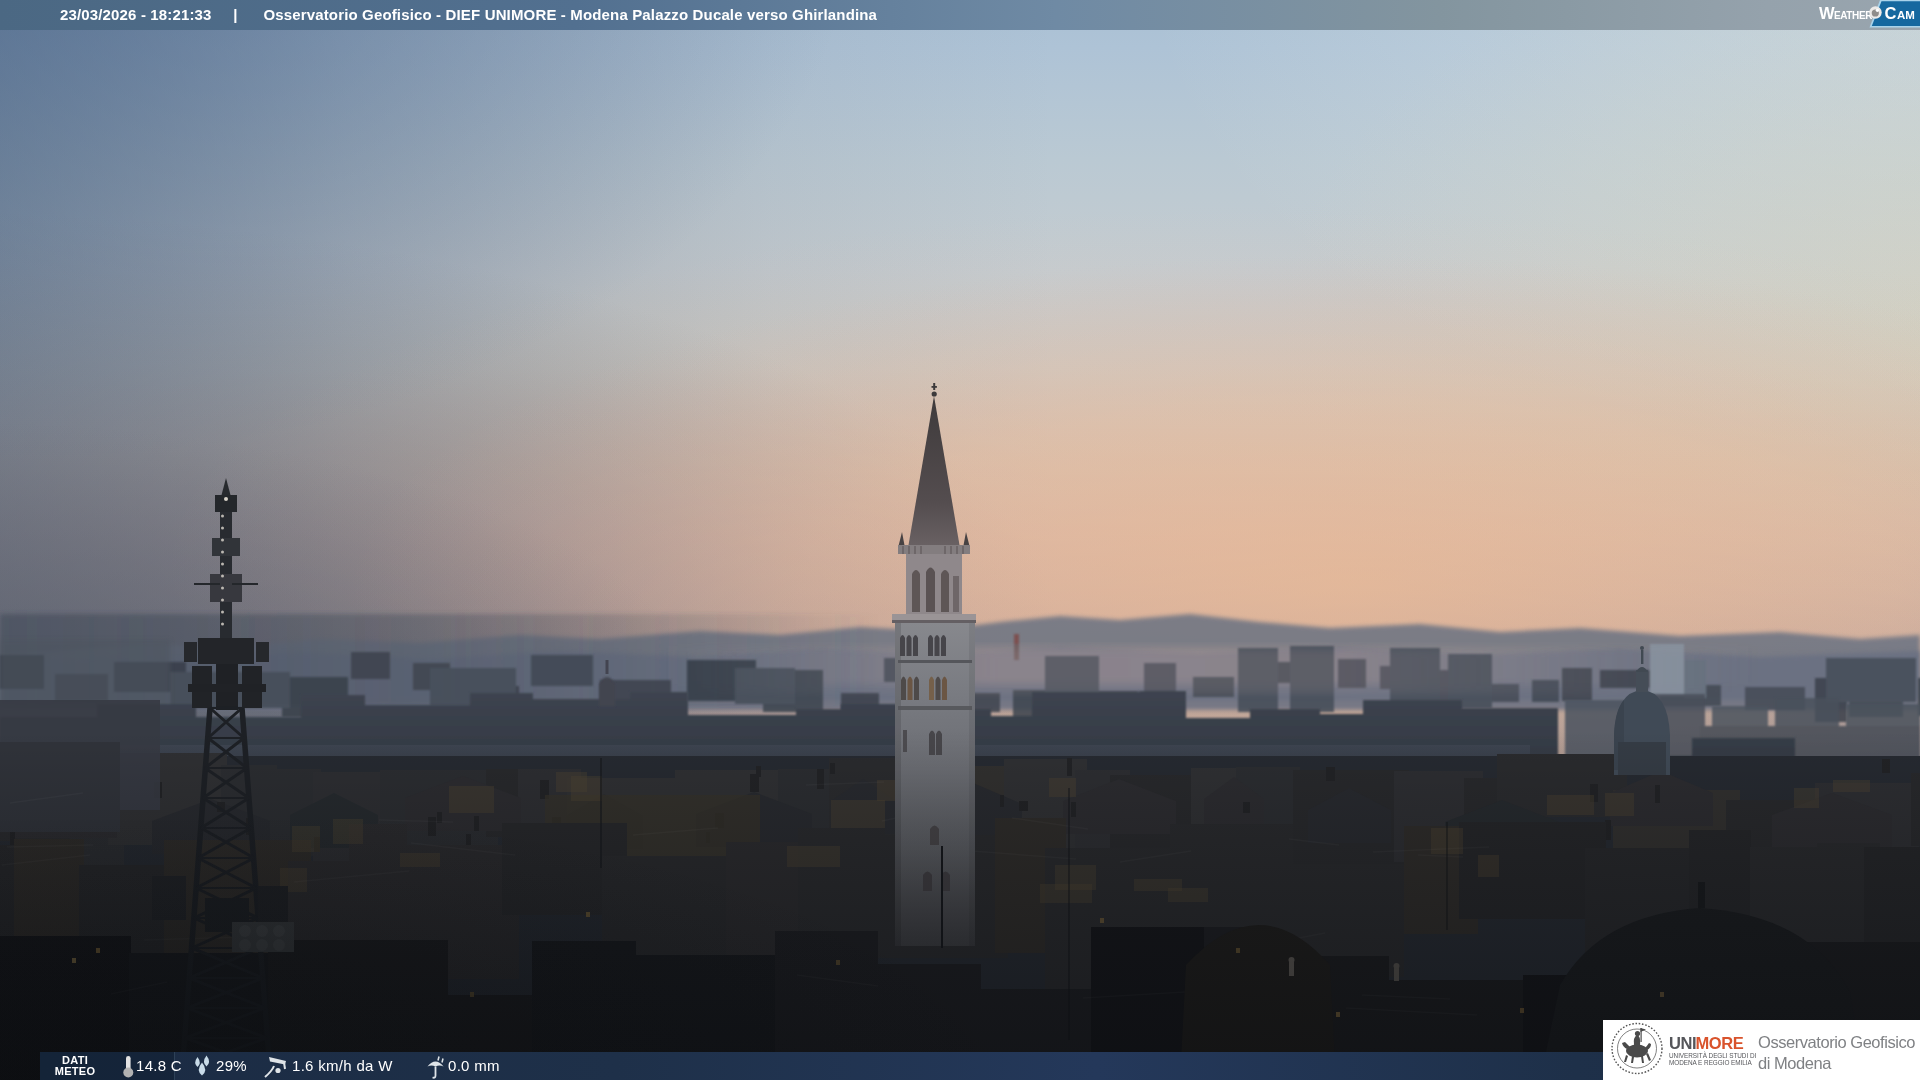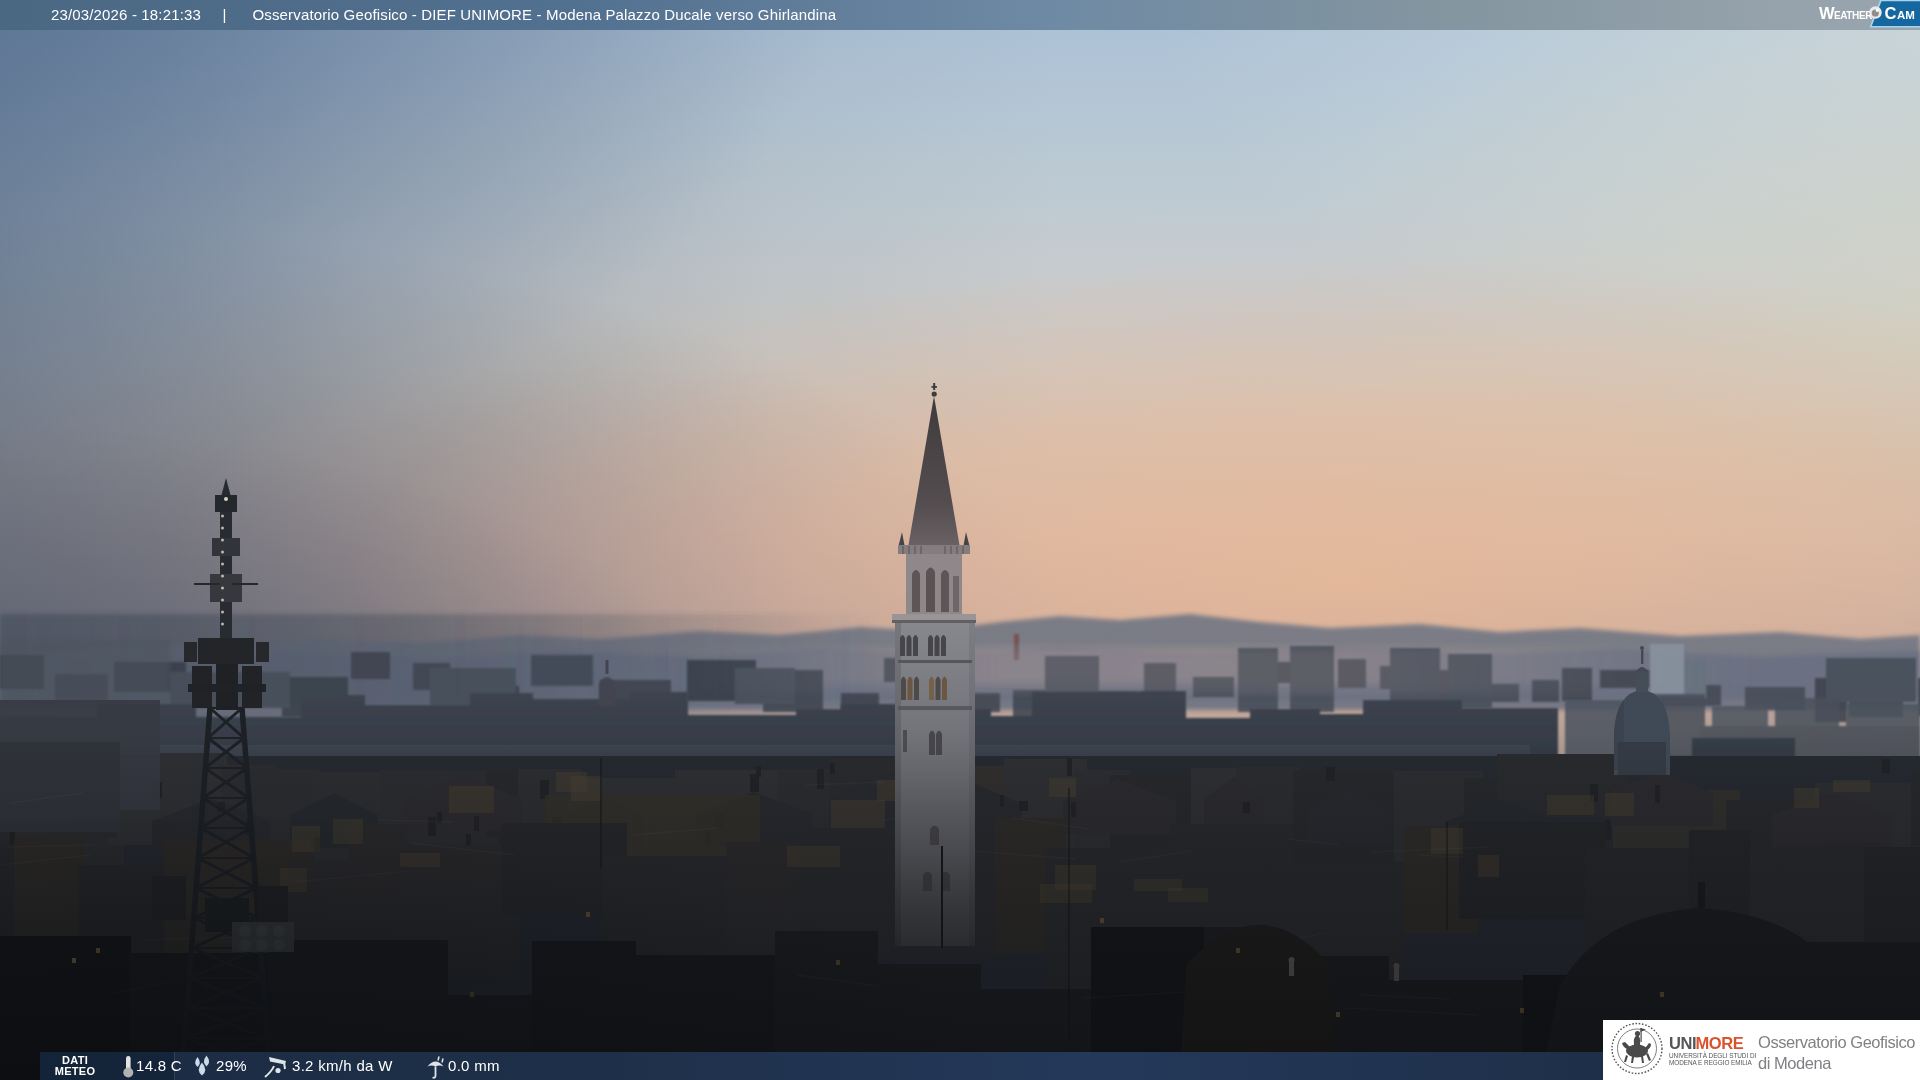--- a/index.html
+++ b/index.html
@@ -1,20 +1,20 @@
 <!DOCTYPE html>
 <html><head><meta charset="utf-8">
 <style>
 html,body{margin:0;padding:0;width:1920px;height:1080px;overflow:hidden;background:#15171a;}
 #stage{position:relative;width:1920px;height:1080px;font-family:"Liberation Sans",sans-serif;}
 #topbar .txt,.bval,#datim div{will-change:transform;}
 #photo{position:absolute;left:0;top:0;}
 #topbar{position:absolute;left:0;top:0;width:1920px;height:30px;
  background:linear-gradient(90deg,#4b6883 0%,#527090 30%,#6f8aa4 55%,#83959f 75%,#95a2ac 92%,#99a5ae 100%);}
-#topbar .txt{position:absolute;top:6px;left:51px;font-size:15px;font-weight:normal;color:#fff;letter-spacing:0.15px;white-space:nowrap;}
+#topbar .txt{position:absolute;top:6px;left:60px;font-size:15px;font-weight:bold;color:#fff;letter-spacing:0.15px;white-space:nowrap;}
 #botbar{position:absolute;left:0;top:1052px;width:1920px;height:28px;background:linear-gradient(90deg,#1b2b43 0%,#1e3049 30%,#24385a 55%,#1e3049 80%,#1b2b43 100%);margin-left:40px;}
 #datim{position:absolute;left:0;top:0;width:134px;height:28px;background:rgba(10,22,38,0.35);border-right:1px solid rgba(120,150,180,0.25);}
 #datim div{color:#fff;font-weight:bold;font-size:11px;line-height:11px;text-align:center;width:60px;margin-left:5px;letter-spacing:0.3px;}
 .bval{position:absolute;top:5px;font-size:15px;letter-spacing:0.3px;color:#fff;font-weight:normal;}
 #unibox{position:absolute;left:1603px;top:1020px;width:317px;height:60px;background:#fff;}
 </style></head>
 <body>
 <div id="stage">
 <svg id="photo" width="1920" height="1080" viewBox="0 0 1920 1080">
 <defs>
@@ -536,21 +536,21 @@
    <path d="M14.5,0.5 Q19.5,7 14.5,11.5 Q9.5,7 14.5,0.5 Z" fill="#c8dbe8"></path>
    <path d="M10,7.5 Q16.5,15.5 10,20.5 Q3.5,15.5 10,7.5 Z" fill="#c8dbe8"></path>
  </svg>
  <div class="bval" style="left:176px;">29%</div>
  <svg style="position:absolute;left:224px;top:3px;" width="26" height="24" viewBox="0 0 26 24">
    <path d="M1,22 Q8,16 10,11" stroke="#dfe4e8" stroke-width="2" fill="none"></path>
    <polygon points="5,2 22,6 21,9.5 6,6.5" fill="#dfe4e8"></polygon>
    <path d="M20,7.5 L21,14" stroke="#dfe4e8" stroke-width="2"></path>
    <circle cx="14" cy="15.5" r="2.6" fill="#dfe4e8"></circle>
  </svg>
- <div class="bval" style="left:252px;">3.2 km/h da W</div>
+ <div class="bval" style="left:252px;">1.6 km/h da W</div>
  <svg style="position:absolute;left:386px;top:3px;" width="20" height="24" viewBox="0 0 20 24">
    <path d="M1.5,11.5 Q9.5,1.5 17.5,11.5 Q13.5,9.5 9.5,11.5 Q5.5,9.5 1.5,11.5 Z" fill="#dfe4e8"></path>
    <path d="M9.5,11.5 L9.5,20.5 Q9.5,23.5 6.5,22.5" stroke="#dfe4e8" stroke-width="1.8" fill="none"></path>
    <line x1="13" y1="1.5" x2="12" y2="5.5" stroke="#dfe4e8" stroke-width="1.5"></line>
    <line x1="17" y1="3.5" x2="16" y2="7.5" stroke="#dfe4e8" stroke-width="1.5"></line>
  </svg>
  <div class="bval" style="left:408px;">0.0 mm</div>
 </div>
 
 <div id="unibox">

